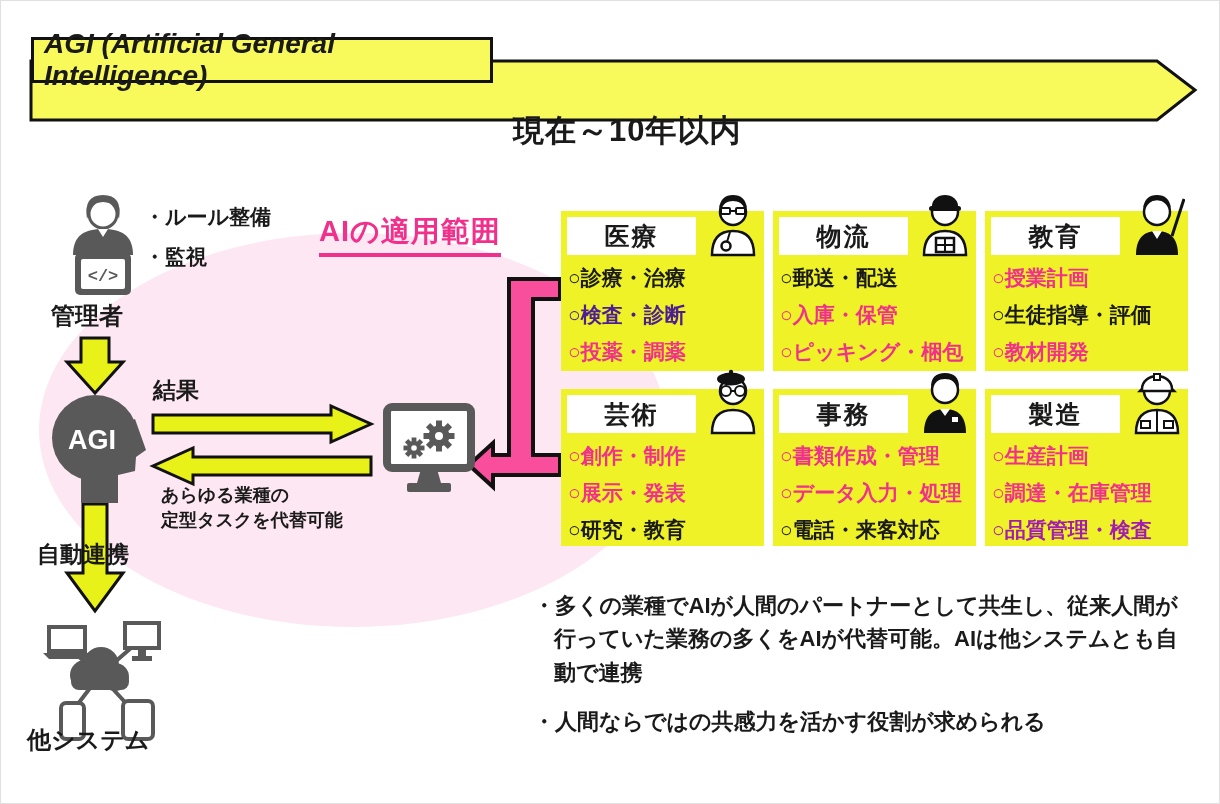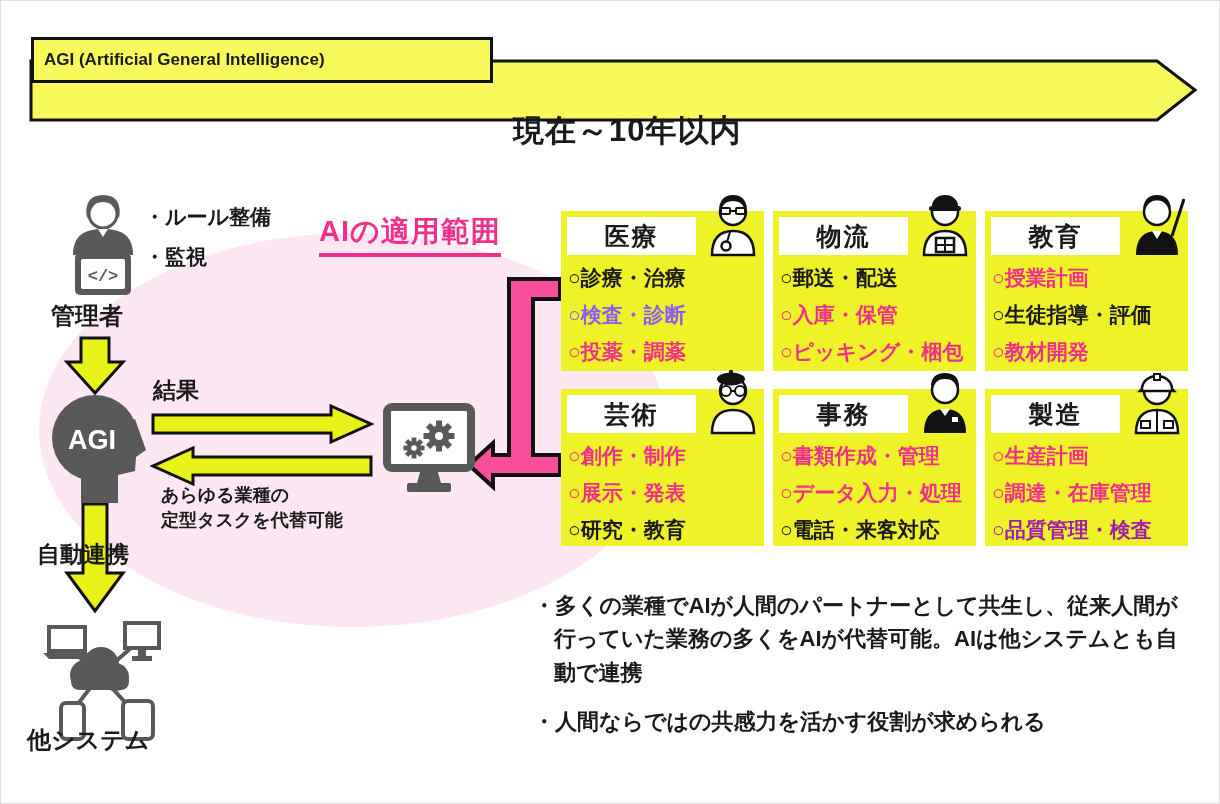--- a/index.html
+++ b/index.html
@@ -10,21 +10,21 @@
     color:#1a1a1a;
   }
   .abs{position:absolute;}
   
   .banner-svg{left:28px;top:58px;z-index:1;}
   .banner-text{left:512px;top:69px;font-size:31px;font-weight:bold;z-index:2;letter-spacing:1px;margin-top:40px;}
   .agi-label-box{
     left:30px;top:36px;width:462px;height:46px;z-index:3;
     background:#F8FA5C;border:3px solid #111;box-sizing:border-box;
     display:flex;align-items:center;padding-left:10px;
-    font-size:17px;font-weight:600;letter-spacing:0;
+    font-size:28px;font-weight:600;letter-spacing:0;font-style:italic;
   }
   
   .pink-ellipse{left:38px;top:232px;width:628px;height:394px;background:#FDE7F3;border-radius:50%;z-index:0;}
   
   .admin-icon{left:64px;top:192px;z-index:2;}
   .admin-notes{left:143px;top:196px;font-size:21px;font-weight:600;line-height:40px;z-index:2;}
   .admin-label{left:50px;top:299px;font-size:24px;font-weight:bold;z-index:2;}
   .down-arrow-1{left:62px;top:335px;z-index:2;}
   .agi-head{left:50px;top:390px;z-index:2;}
   .result-label{left:152px;top:374px;font-size:23px;font-weight:600;z-index:2;}
@@ -179,21 +179,21 @@
       <path d="M14,17 Q16,4 28,4 Q40,4 42,17 Q36,10 28,10 Q20,10 14,17 Z" fill="#111"></path>
       <rect x="16" y="17" width="9" height="6" rx="1" fill="none" stroke="#111" stroke-width="2"></rect>
       <rect x="31" y="17" width="9" height="6" rx="1" fill="none" stroke="#111" stroke-width="2"></rect>
       <line x1="25" y1="20" x2="31" y2="20" stroke="#111" stroke-width="2"></line>
       <path d="M7,64 C7,46 16,40 28,40 C40,40 49,46 49,64 Z" fill="#fff" stroke="#111" stroke-width="2.5"></path>
       <path d="M25,41 L22,51" stroke="#111" stroke-width="2" fill="none"></path>
       <circle cx="21" cy="55" r="4.5" fill="none" stroke="#111" stroke-width="2.5"></circle>
     </svg>
     <div class="sector-items">
       <div class="sector-item" style="color: rgb(26, 26, 26);">○診療・治療</div>
-      <div class="sector-item" style="color: #8b5cf6;">○検査・診断</div>
+      <div class="sector-item" style="color: #4c1d95;">○検査・診断</div>
       <div class="sector-item" style="color: rgb(241, 48, 140);">○投薬・調薬</div>
     </div>
   </div>
 
   <div class="sector r1 c1">
     <div class="sector-band">
       <span class="sector-title">物流</span>
     </div>
     <svg class="sector-icon" width="56" height="66" viewBox="0 0 56 66">
       <circle cx="28" cy="21" r="13" fill="#fff" stroke="#111" stroke-width="2.5"></circle>

